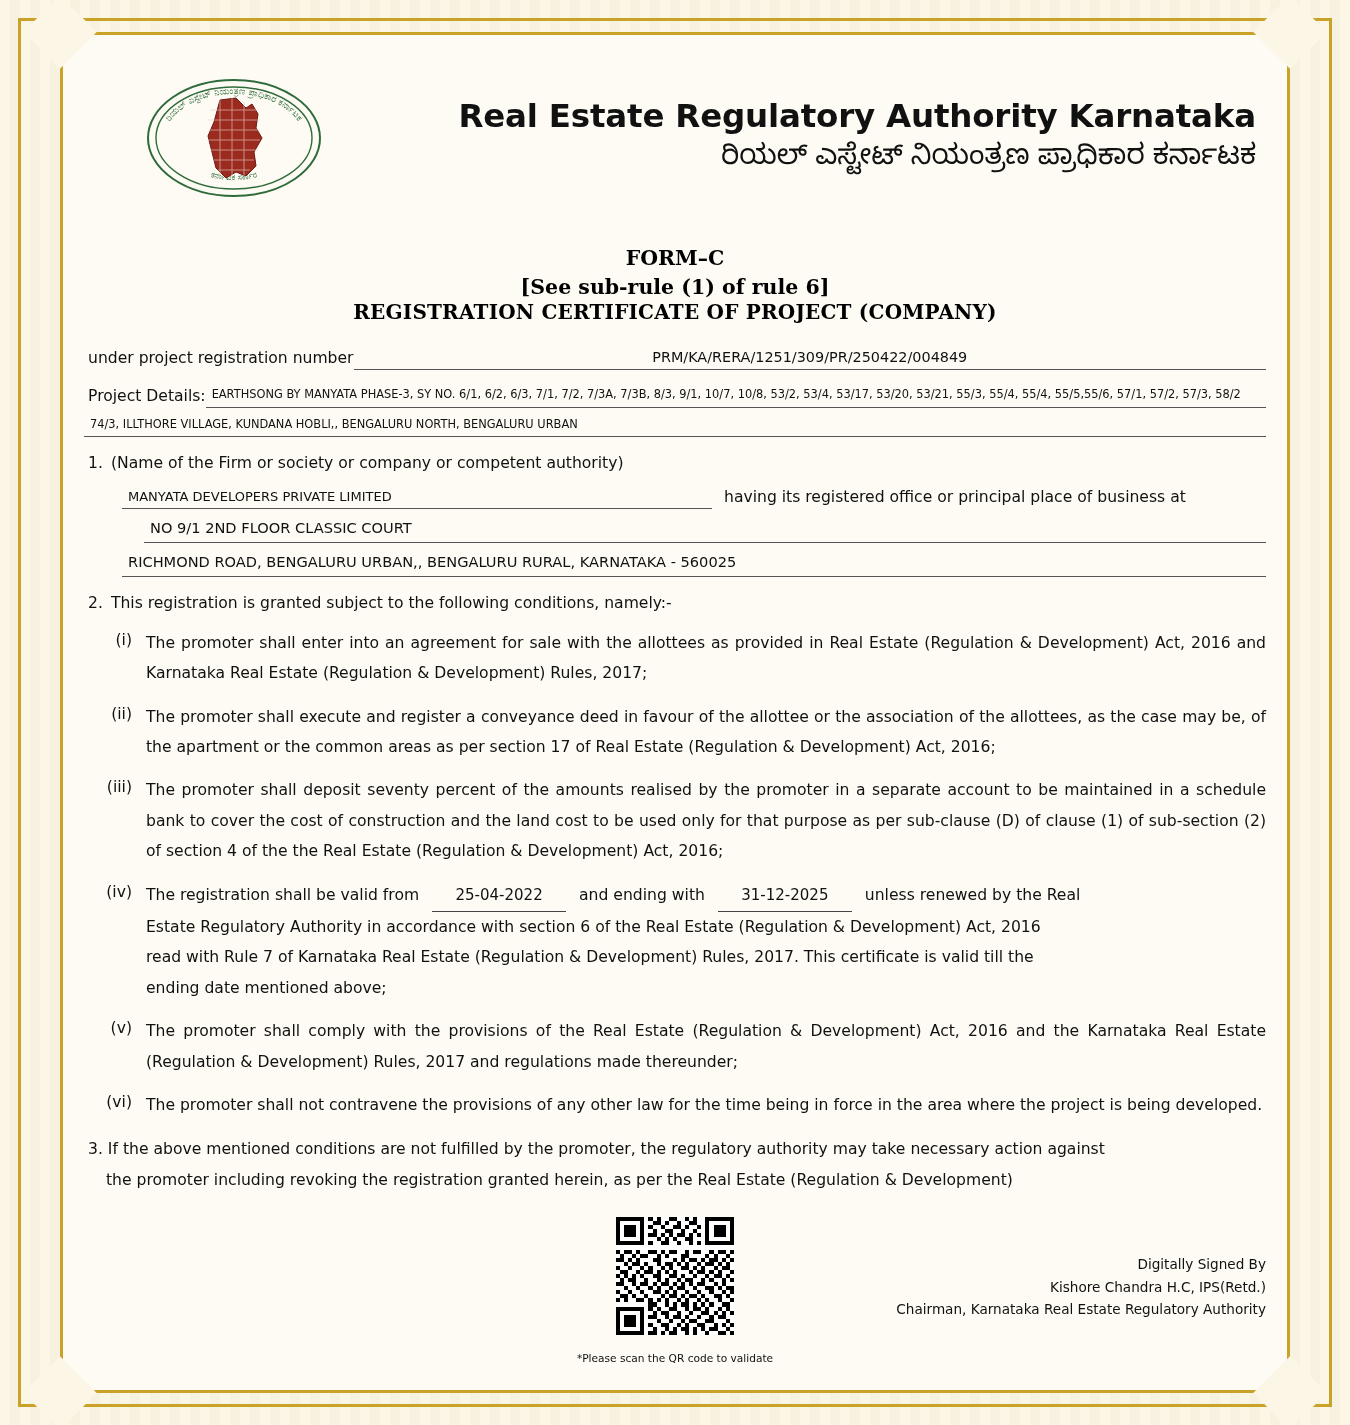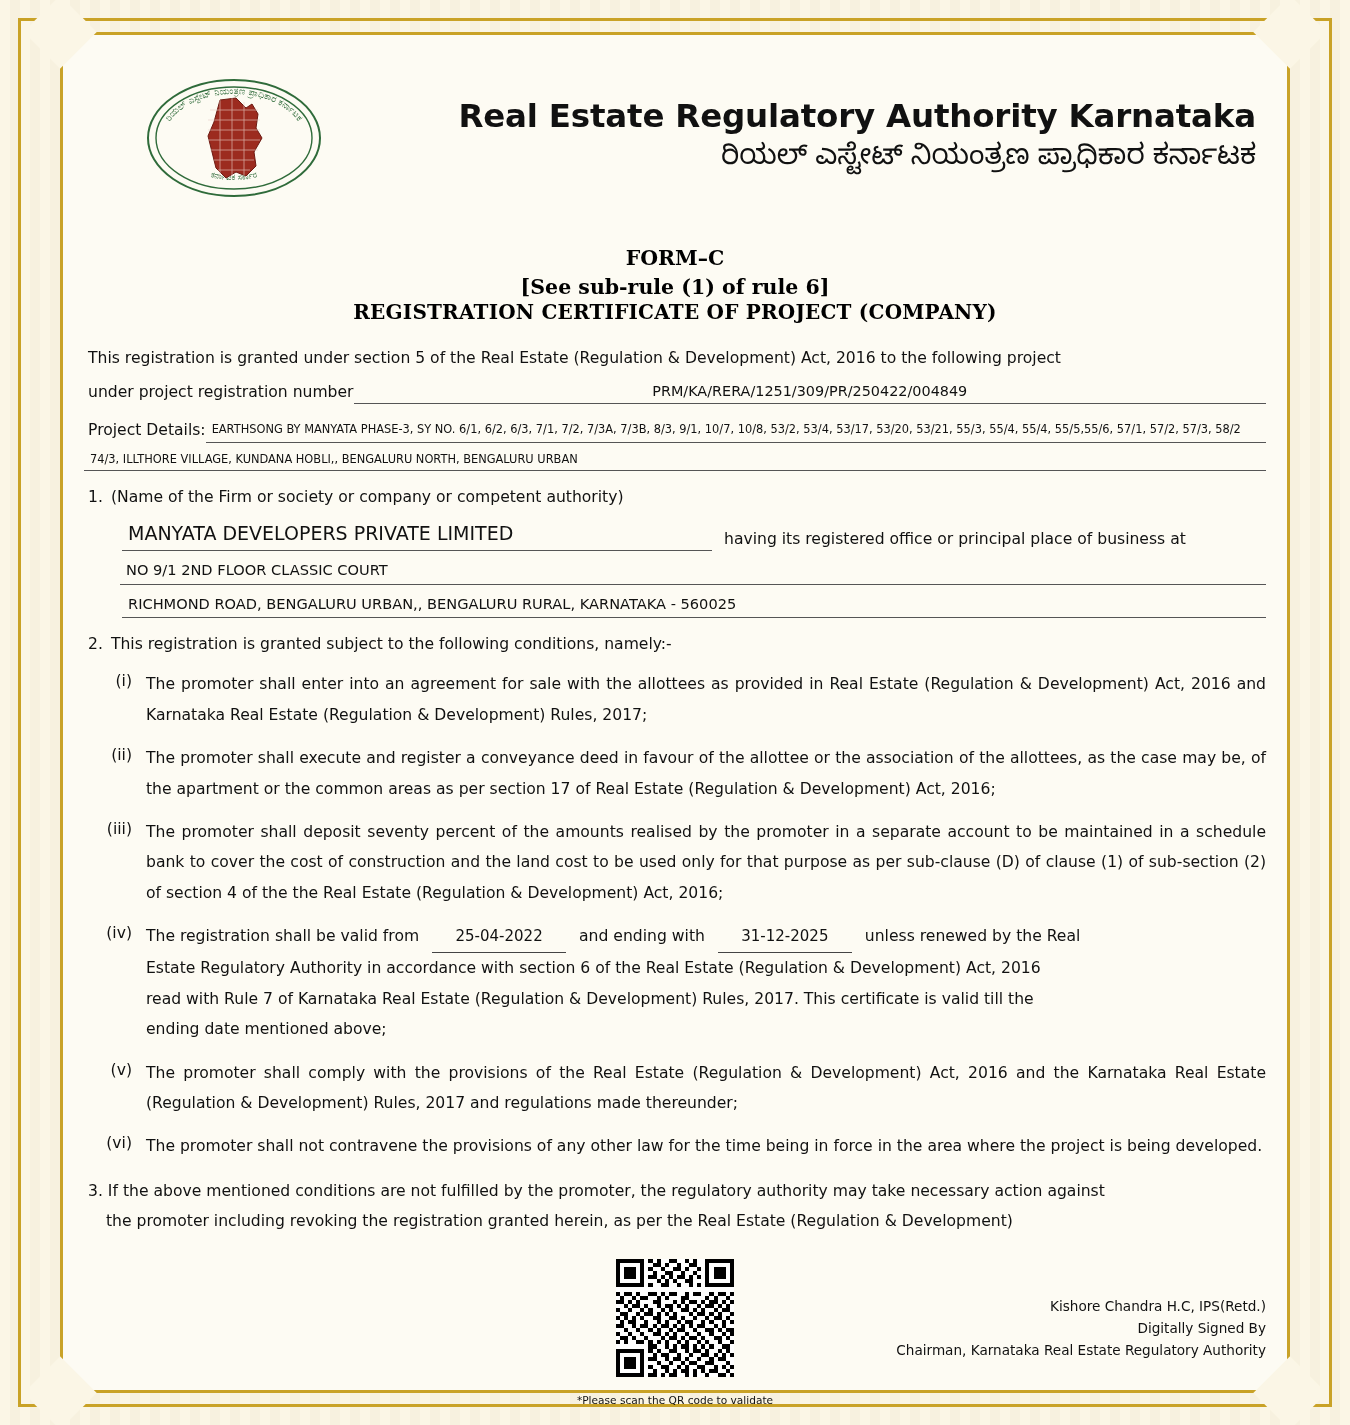--- a/index.html
+++ b/index.html
@@ -186,44 +186,43 @@
     </div>
 
     <div class="form-head">
       <div class="l1">FORM–C</div>
       <div class="l2">[See sub-rule (1) of rule 6]</div>
       <div class="l3">REGISTRATION CERTIFICATE OF PROJECT (COMPANY)</div>
     </div>
 
     <div class="body-area">
 
-      <div style="padding-left:4px;">This registration is granted under section 5 of the Real Estate (Regulation &amp; Development) Act, 2016 to the following project</div>
 
       <div class="row mt10">
         <span class="lead" style="padding-left:4px;">under project registration number</span>
         <span class="fill val-center" style="font-size:14.4px;">PRM/KA/RERA/1251/309/PR/250422/004849</span>
       </div>
 
       <div class="row mt14">
         <span class="lead" style="padding-left:4px;">Project Details:</span>
         <span class="fill small">EARTHSONG BY MANYATA PHASE-3,   SY NO. 6/1, 6/2, 6/3, 7/1, 7/2, 7/3A, 7/3B, 8/3, 9/1, 10/7, 10/8, 53/2, 53/4, 53/17, 53/20, 53/21, 55/3, 55/4, 55/4, 55/5,55/6, 57/1, 57/2, 57/3, 58/2</span>
       </div>
       <div class="plain-line small mt6">74/3, ILLTHORE VILLAGE, KUNDANA HOBLI,, BENGALURU NORTH, BENGALURU URBAN</div>
 
       <div class="row mt14">
         <span class="lead" style="padding-left:4px; padding-right:8px;">1.</span>
         <span class="lead">(Name of the Firm or society or company or competent authority)</span>
       </div>
 
       <div class="row mt10" style="padding-left:38px;">
-        <span class="fill" style="font-size:19px; max-width:590px;">MANYATA DEVELOPERS PRIVATE LIMITED</span>
+        <span class="fill" style="font-size:13px; max-width:590px;">MANYATA DEVELOPERS PRIVATE LIMITED</span>
         <span class="lead" style="padding-left:12px;">having its registered office or principal place of business at</span>
       </div>
 
-      <div class="plain-line mt6" style="margin-left:36px; font-size:14.6px;">NO 9/1 2ND FLOOR CLASSIC COURT</div>
+      <div class="plain-line mt6" style="margin-left:60px; font-size:14.6px;">NO 9/1 2ND FLOOR CLASSIC COURT</div>
       <div class="plain-line mt6" style="margin-left:38px; font-size:14.6px;">RICHMOND ROAD, BENGALURU URBAN,, BENGALURU  RURAL, KARNATAKA - 560025</div>
 
       <div class="row mt14">
         <span class="lead" style="padding-left:4px; padding-right:8px;">2.</span>
         <span class="lead">This registration is granted subject to the following conditions, namely:-</span>
       </div>
 
       <div class="item">
         <div class="num">(i)</div>
         <div class="txt">
@@ -537,22 +536,22 @@
                 <rect x="28" y="28" width="1" height="1"></rect>
             </g>
           </svg>
           <div class="qr-note">
             <div>*Please scan the QR code to validate</div>
 
           </div>
         </div>
 
         <div class="sign-block">
+          <div>Digitally Signed By</div>
           <div>Kishore Chandra H.C, IPS(Retd.)</div>
-          <div>Digitally Signed By</div>
           <div>Chairman, Karnataka Real Estate Regulatory Authority</div>
         </div>
 
       </div>
 
     </div>
   </div>
 </div>
 
 </body></html>

